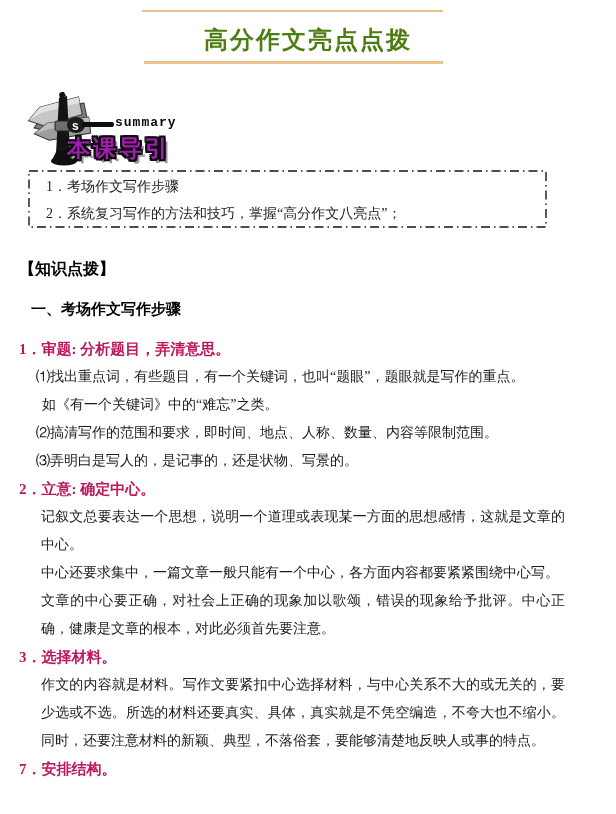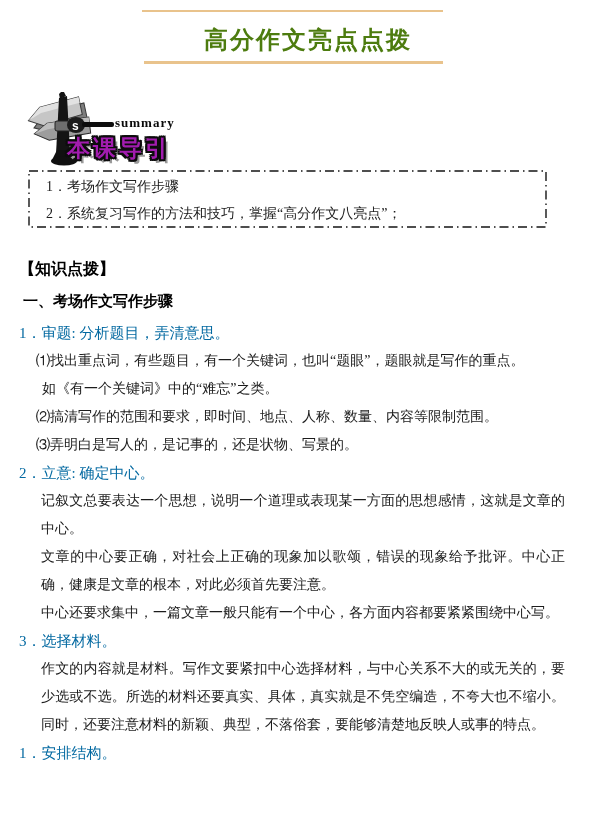--- a/index.html
+++ b/index.html
@@ -13,21 +13,21 @@
   .rule.bottom{left:144px;top:61px;width:299px;height:3px;}
   .page-title{
     position:absolute;left:0;top:24px;width:100%;margin:0;
     text-align:center;font-size:24px;font-weight:bold;letter-spacing:2px;color:#4d7c0f;
   }
   
   .badge{position:absolute;left:26px;top:92px;width:250px;height:75px;}
   .badge svg{position:absolute;left:0;top:0;}
   .summary-label{
     position:absolute;left:89px;top:23px;
-    font-family:Liberation Serif, serif;
+    font-family:Liberation Mono, monospace;
     font-weight:bold;font-size:13px;color:#0a0a0a;letter-spacing:1px;
   }
   .lesson-guide-label{
     position:absolute;left:41px;top:41px;
     font-family:"DejaVu Sans","Liberation Sans",sans-serif;
     font-weight:bold;font-size:23px;letter-spacing:3px;color:#a21caf;
     text-shadow:
       -2px -2px 0 #0c0c0c, 2px -2px 0 #0c0c0c,
       -2px  2px 0 #0c0c0c, 2px  2px 0 #0c0c0c,
       -2px 0 0 #0c0c0c, 2px 0 0 #0c0c0c,
@@ -35,22 +35,22 @@
       4px 4px 0 #9a9a9a;
   }
   
   .objectives{position:absolute;left:28px;top:170px;width:519px;height:58px;}
   .objectives .dash-frame{position:absolute;left:0;top:0;}
   .objectives-list{position:absolute;left:10px;top:3px;right:8px;}
   .objective-item{font-size:14px;line-height:27px;white-space:nowrap;margin-left:8px;}
   
   .knowledge{position:absolute;left:19px;top:255px;width:546px;}
   .knowledge .sec-title{margin:0;font-size:16px;font-weight:bold;line-height:28px;color:#000;}
-  .knowledge .sub-title{margin:4px;font-size:15px;font-weight:bold;line-height:28px;color:#000;}
-  .step-heading{font-size:15px;font-weight:normal;line-height:28px;color:#0369a1;}
+  .knowledge .sub-title{margin:12px;font-size:15px;font-weight:bold;line-height:28px;color:#000;}
+  .step-heading{font-size:15px;font-weight:bold;line-height:28px;color:#be185d;}
   .para{font-size:14px;line-height:28px;text-align:justify;color:#1c1c1c;}
   .para.body{margin-left:22px;}
   .para.sub{margin-left:17px;}
   .para.sub2{margin-left:23px;}
 </style>
 </head>
 <body>
 
 <div class="page">
 
@@ -102,21 +102,21 @@
     <h2 class="sec-title">【知识点拨】</h2>
     <h3 class="sub-title">一、考场作文写作步骤</h3>
     <div>
         <div class="step-heading">1．审题: 分析题目，弄清意思。</div>
         <div class="para sub">⑴找出重点词，有些题目，有一个关键词，也叫“题眼”，题眼就是写作的重点。</div>
         <div class="para sub2">如《有一个关键词》中的“难忘”之类。</div>
         <div class="para sub">⑵搞清写作的范围和要求，即时间、地点、人称、数量、内容等限制范围。</div>
         <div class="para sub">⑶弄明白是写人的，是记事的，还是状物、写景的。</div>
         <div class="step-heading">2．立意: 确定中心。</div>
         <div class="para body">记叙文总要表达一个思想，说明一个道理或表现某一方面的思想感情，这就是文章的中心。</div>
+        <div class="para body">中心还要求集中，一篇文章一般只能有一个中心，各方面内容都要紧紧围绕中心写。</div>
         <div class="para body">文章的中心要正确，对社会上正确的现象加以歌颂，错误的现象给予批评。中心正确，健康是文章的根本，对此必须首先要注意。</div>
-        <div class="para body">中心还要求集中，一篇文章一般只能有一个中心，各方面内容都要紧紧围绕中心写。</div>
         <div class="step-heading">3．选择材料。</div>
         <div class="para body">作文的内容就是材料。写作文要紧扣中心选择材料，与中心关系不大的或无关的，要少选或不选。所选的材料还要真实、具体，真实就是不凭空编造，不夸大也不缩小。同时，还要注意材料的新颖、典型，不落俗套，要能够清楚地反映人或事的特点。</div>
-        <div class="step-heading">1．安排结构。</div>
+        <div class="step-heading">7．安排结构。</div>
       </div>
   </div>
 
 </div>
 
 </body></html>

